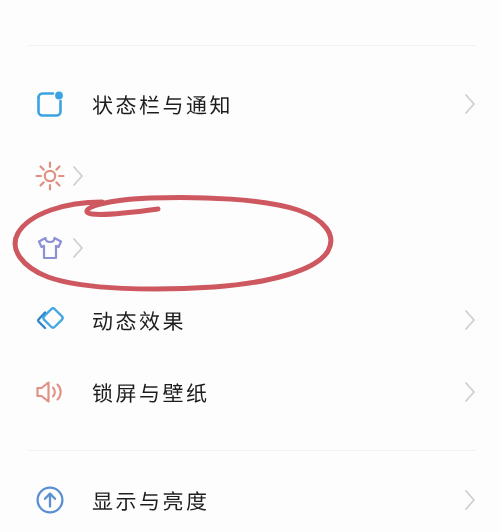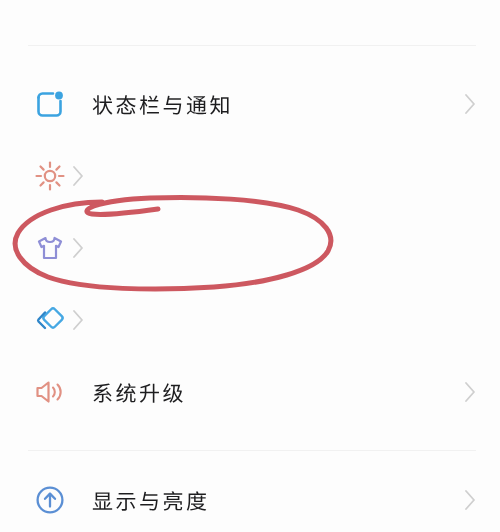--- a/index.html
+++ b/index.html
@@ -157,36 +157,37 @@
       </span>
     </div>
 
     <div class="row" style="top:292px">
       <span class="row-icon">
         <svg width="32" height="32" viewBox="0 0 32 32">
           <rect x="11.5" y="6.5" width="15" height="15" rx="2.6" transform="rotate(45 19 14)" fill="none" stroke="#46a8e3" stroke-width="2.4"></rect>
           <path d="M11 8.5 L4.5 15.5 A1.6 1.6 0 0 0 4.5 17.5 L11 24" fill="none" stroke="#2f86c9" stroke-width="2.4" stroke-linecap="round" stroke-linejoin="round"></path>
         </svg>
       </span>
+      <span class="row-label">动态效果</span>
       <span class="row-chevron">
         <svg width="12" height="22" viewBox="0 0 12 22">
           <path d="M2 2 L10 11 L2 20" fill="none" stroke="#cfcfcf" stroke-width="1.8" stroke-linecap="round" stroke-linejoin="round"></path>
         </svg>
       </span>
     </div>
 
     <div class="row" style="top:364px">
       <span class="row-icon">
         <svg width="32" height="32" viewBox="0 0 32 32">
           <path d="M14.5 6.5 L7.5 12 L3.5 12 L3.5 20 L7.5 20 L14.5 25.5 Z" fill="none" stroke="#e19183" stroke-width="2.2" stroke-linejoin="round"></path>
           <path d="M19 11.5 A6.5 6.5 0 0 1 19 20.5" fill="none" stroke="#e19183" stroke-width="2.1" stroke-linecap="round"></path>
           <path d="M23.5 8.5 A10.5 10.5 0 0 1 23.5 23.5" fill="none" stroke="#e19183" stroke-width="2.1" stroke-linecap="round"></path>
         </svg>
       </span>
-      <span class="row-label">系统升级</span>
+      <span class="row-label">锁屏与壁纸</span>
       <span class="row-chevron">
         <svg width="12" height="22" viewBox="0 0 12 22">
           <path d="M2 2 L10 11 L2 20" fill="none" stroke="#cfcfcf" stroke-width="1.8" stroke-linecap="round" stroke-linejoin="round"></path>
         </svg>
       </span>
     </div>
 
     <div class="row" style="top:472px">
       <span class="row-icon">
         <svg width="32" height="32" viewBox="0 0 32 32">

